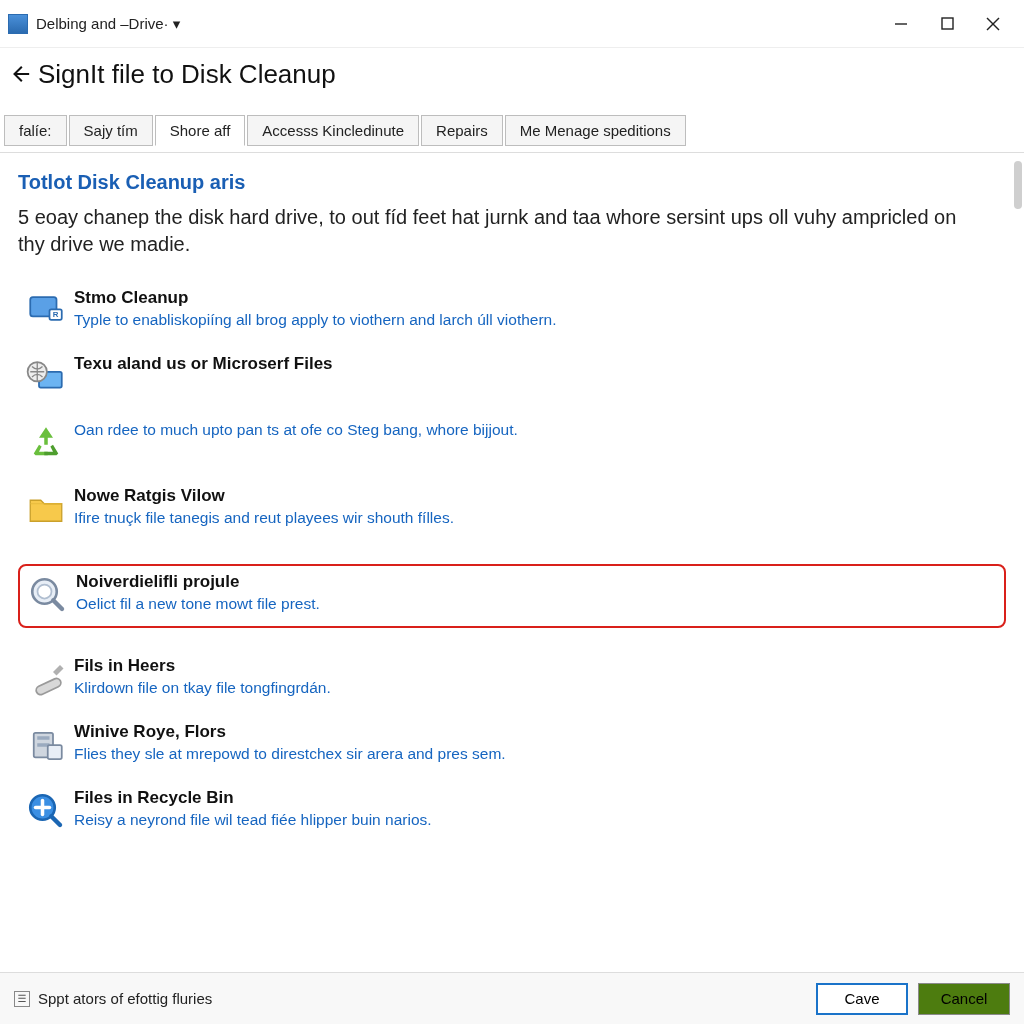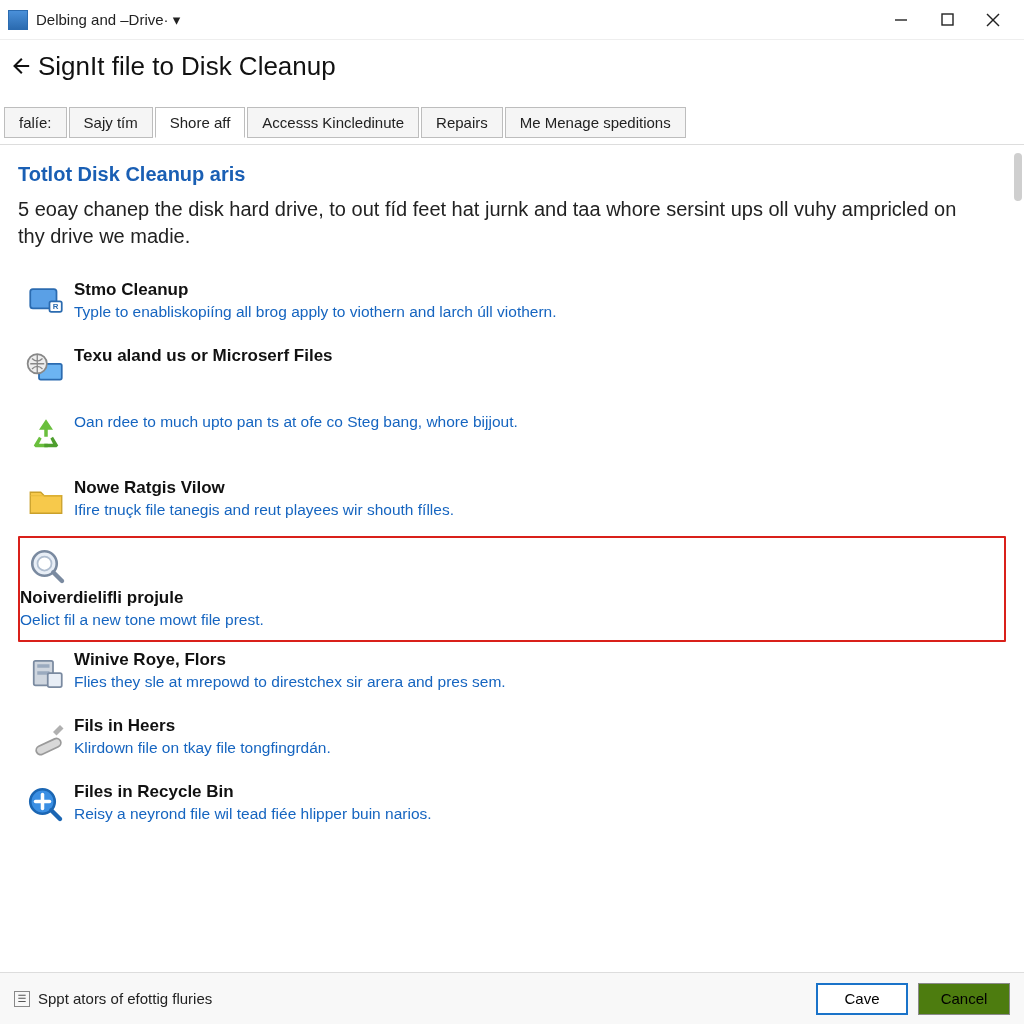--- a/index.html
+++ b/index.html
@@ -7,21 +7,21 @@
     font-family: "Segoe UI", Tahoma, sans-serif;
     font-size: 14px;
     background: #fff;
     width: 1024px;
     height: 1024px;
     overflow: hidden;
     color: #000;
   }
   
   .titlebar {
-    height: 40px;
+    height: 48px;
     display: flex;
     align-items: center;
     padding: 0 8px;
     border-bottom: 1px solid #eee;
   }
   .titlebar .app-icon {
     width: 20px; height: 20px;
     background: linear-gradient(#4a90d9,#2b6bb0);
     border: 1px solid #2b6bb0;
     margin-right: 8px;
@@ -121,23 +121,22 @@
   }
   .item-desc {
     font-size: 15.5px;
     color: #1665c0;
     line-height: 1.3;
     max-width: 760px;
   }
   .item.highlighted {
     border: 2.5px solid #d9201a;
     padding: 6px 4px 10px 0;
-    margin: 0 0;
-    border-radius: 1px;
-    flex-direction: column;
+    margin: 20px 0;
+    border-radius: 8px;
   }
   
   .icon-box {
     width: 42px; height: 42px;
     display:flex; align-items:center; justify-content:center;
   }
   
   .scroll-stub {
     position: absolute;
     right: 2px;
@@ -300,44 +299,44 @@
         </div>
         <div class="text-col">
           <div class="item-title">Noiverdielifli projule</div>
           <div class="item-desc">Oelict fil a new tone mowt file prest.</div>
         </div>
       </div>
       <div class="item">
         <div class="icon-col">
           <div class="icon-box">
             <svg width="42" height="42" viewBox="0 0 48 48">
+              <rect x="8" y="28" width="30" height="10" rx="5" fill="#d8d8d8" stroke="#9a9a9a" stroke-width="2" transform="rotate(-25 24 24)"></rect>
+              <polygon points="40,8 44,12 36,20 32,16" fill="#b0b0b0"></polygon>
+            </svg>
+          </div>
+        </div>
+        <div class="text-col">
+          <div class="item-title">Fils in Heers</div>
+          <div class="item-desc">Klirdown file on tkay file tongfingrdán.</div>
+        </div>
+      </div>
+      <div class="item">
+        <div class="icon-col">
+          <div class="icon-box">
+            <svg width="42" height="42" viewBox="0 0 48 48">
               <rect x="10" y="10" width="22" height="28" rx="2" fill="#cfd6df" stroke="#7a8aa0" stroke-width="2"></rect>
               <rect x="14" y="14" width="14" height="4" fill="#9aaabf"></rect>
               <rect x="14" y="22" width="14" height="4" fill="#9aaabf"></rect>
               <rect x="26" y="24" width="16" height="16" rx="2" fill="#e8eef6" stroke="#7a8aa0" stroke-width="2"></rect>
             </svg>
           </div>
         </div>
         <div class="text-col">
           <div class="item-title">Winive Roye, Flors</div>
           <div class="item-desc">Flies they sle at mrepowd to direstchex sir arera and pres sem.</div>
-        </div>
-      </div>
-      <div class="item">
-        <div class="icon-col">
-          <div class="icon-box">
-            <svg width="42" height="42" viewBox="0 0 48 48">
-              <rect x="8" y="28" width="30" height="10" rx="5" fill="#d8d8d8" stroke="#9a9a9a" stroke-width="2" transform="rotate(-25 24 24)"></rect>
-              <polygon points="40,8 44,12 36,20 32,16" fill="#b0b0b0"></polygon>
-            </svg>
-          </div>
-        </div>
-        <div class="text-col">
-          <div class="item-title">Fils in Heers</div>
-          <div class="item-desc">Klirdown file on tkay file tongfingrdán.</div>
         </div>
       </div>
       <div class="item">
         <div class="icon-col">
           <div class="icon-box">
             <svg width="42" height="42" viewBox="0 0 48 48">
               <circle cx="20" cy="20" r="14" fill="#3b8fe3" stroke="#1b66b3" stroke-width="3"></circle>
               <line x1="20" y1="12" x2="20" y2="28" stroke="#fff" stroke-width="4" stroke-linecap="round"></line>
               <line x1="12" y1="20" x2="28" y2="20" stroke="#fff" stroke-width="4" stroke-linecap="round"></line>
               <line x1="30" y1="30" x2="40" y2="40" stroke="#1b66b3" stroke-width="5" stroke-linecap="round"></line>

